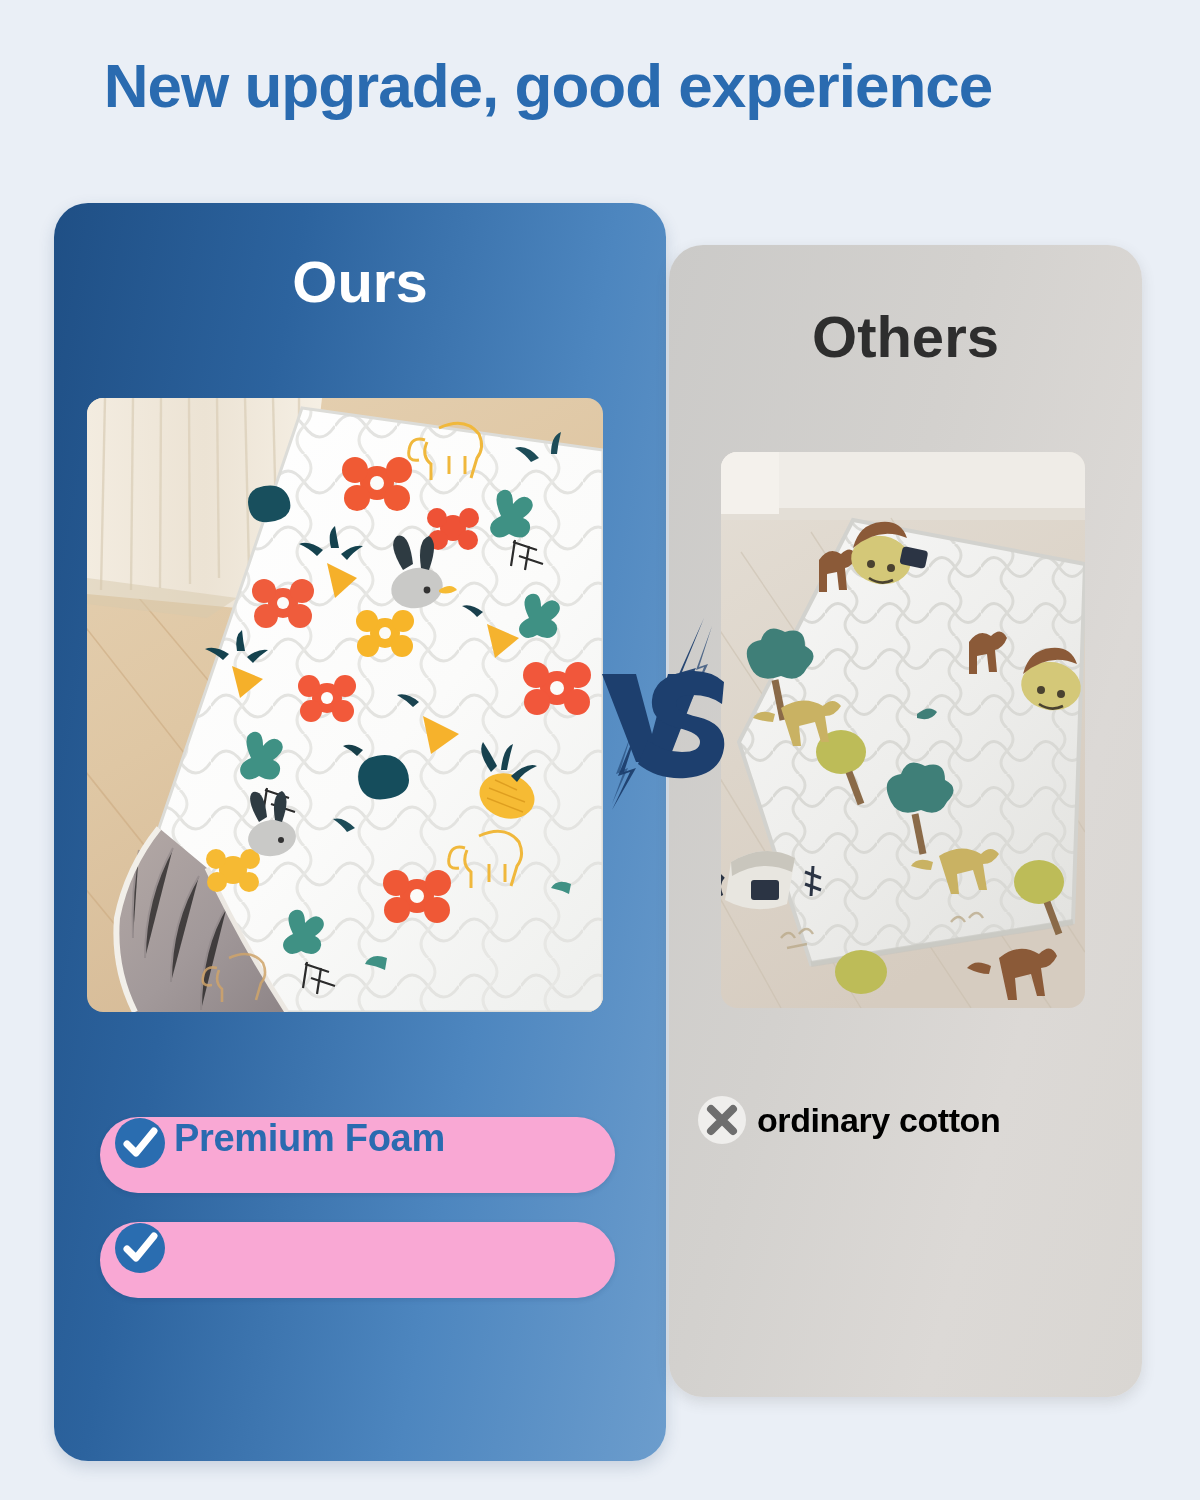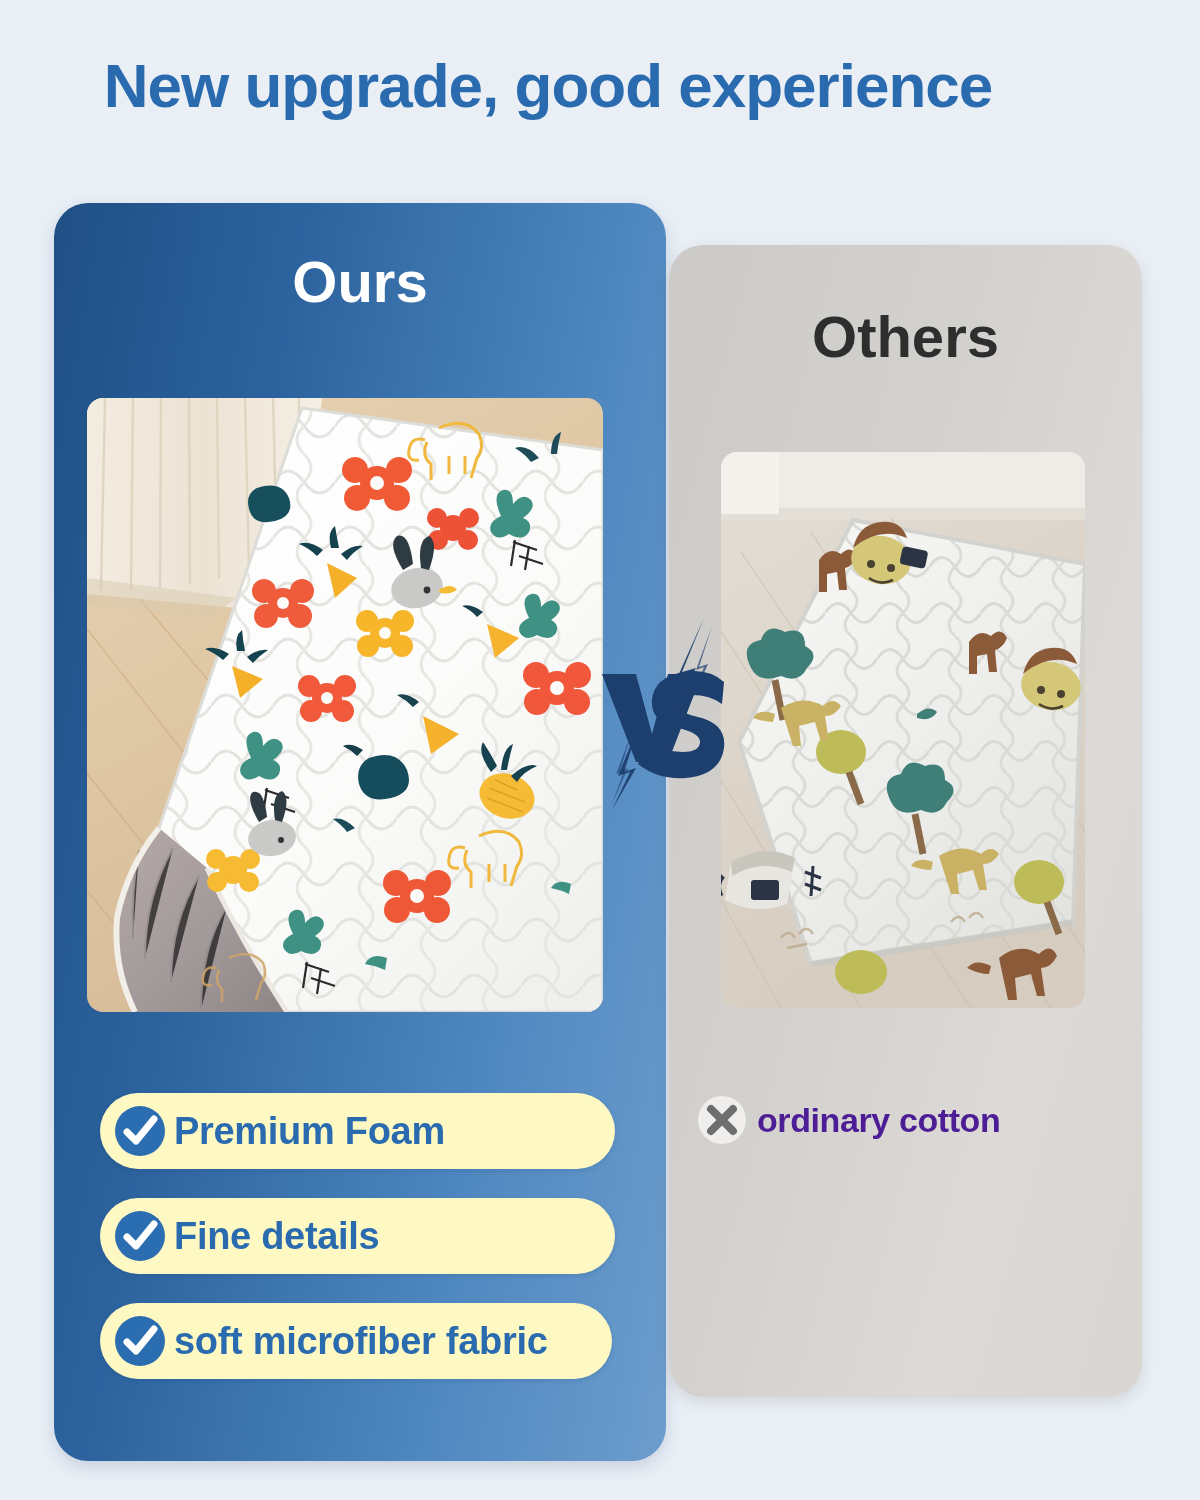--- a/index.html
+++ b/index.html
@@ -117,29 +117,29 @@
 
   
   .pill-list {
     position: absolute;
     left: 100px;
     top: 1093px;
     width: 520px;
   }
 
   .pill {
-    background: #fef9c3;
+    background: #f9a8d4;
     border-radius: 44px;
     height: 76px;
     display: flex;
-    align-items: center;
     padding-left: 14px;
     margin-bottom: 29px;
     box-shadow: 0 2px 5px rgba(20,50,90,0.14);
     width: 515px;
+    margin-top: 24px;
   }
   .pill:nth-child(1) { width: 515px; }
   .pill:nth-child(2) { width: 515px; }
   .pill:nth-child(3) { width: 512px; }
 
   .pill-icon {
     flex: 0 0 auto;
     width: 52px;
     height: 52px;
     margin-right: 8px;
@@ -173,21 +173,21 @@
     flex: 0 0 auto;
     width: 50px;
     height: 50px;
     margin-right: 10px;
   }
   .con-icon svg { width: 100%; height: 100%; display: block; }
 
   .con-label {
     font-size: 34px;
     font-weight: bold;
-    color: #4c1d95;
+    color: #000000;
     letter-spacing: -0.4px;
     white-space: nowrap;
   }
 </style>
 </head>
 <body>
 
 <div class="page-title">New upgrade, good experience</div>
 
 <div class="compare-wrap">
@@ -440,32 +440,22 @@
       <span class="pill-label">Premium Foam</span>
     </div>
 
     <div class="pill">
       <span class="pill-icon">
         <svg viewBox="0 0 52 52">
           <circle cx="26" cy="26" r="25" fill="#2a6db0"></circle>
           <path d="M13 27 L22 36 L40 14" fill="none" stroke="#ffffff" stroke-width="7" stroke-linecap="round" stroke-linejoin="round"></path>
         </svg>
       </span>
-      <span class="pill-label">Fine details</span>
     </div>
 
-    <div class="pill">
-      <span class="pill-icon">
-        <svg viewBox="0 0 52 52">
-          <circle cx="26" cy="26" r="25" fill="#2a6db0"></circle>
-          <path d="M13 27 L22 36 L40 14" fill="none" stroke="#ffffff" stroke-width="7" stroke-linecap="round" stroke-linejoin="round"></path>
-        </svg>
-      </span>
-      <span class="pill-label">soft microfiber fabric</span>
-    </div>
 
   </div>
 
   <div class="card card-others">
     <div class="card-head head-others">Others</div>
   </div>
 
   <div class="photo photo-others">
     <svg viewBox="0 0 364 556" preserveAspectRatio="none">
       <defs>

